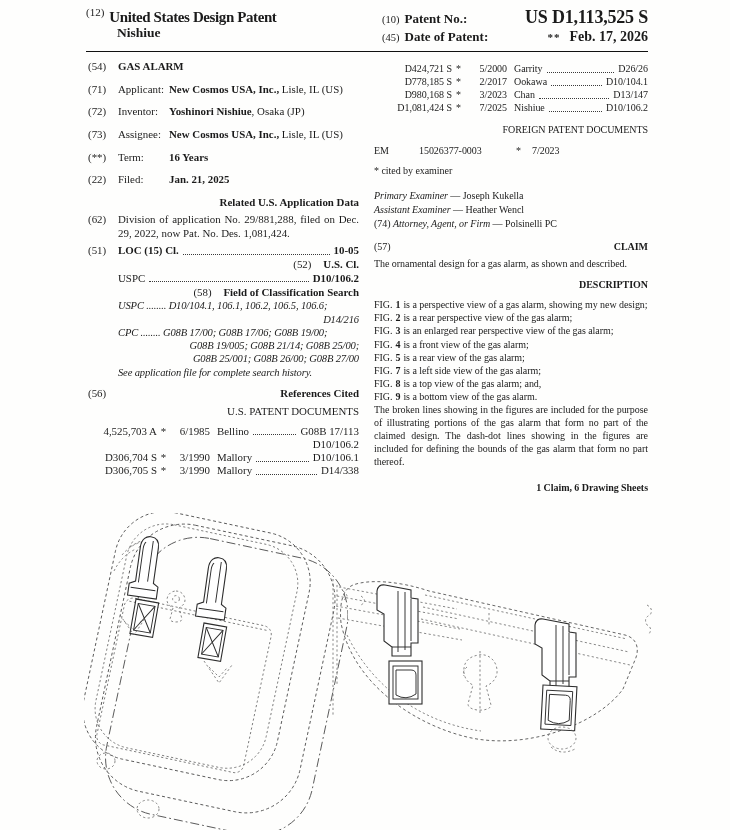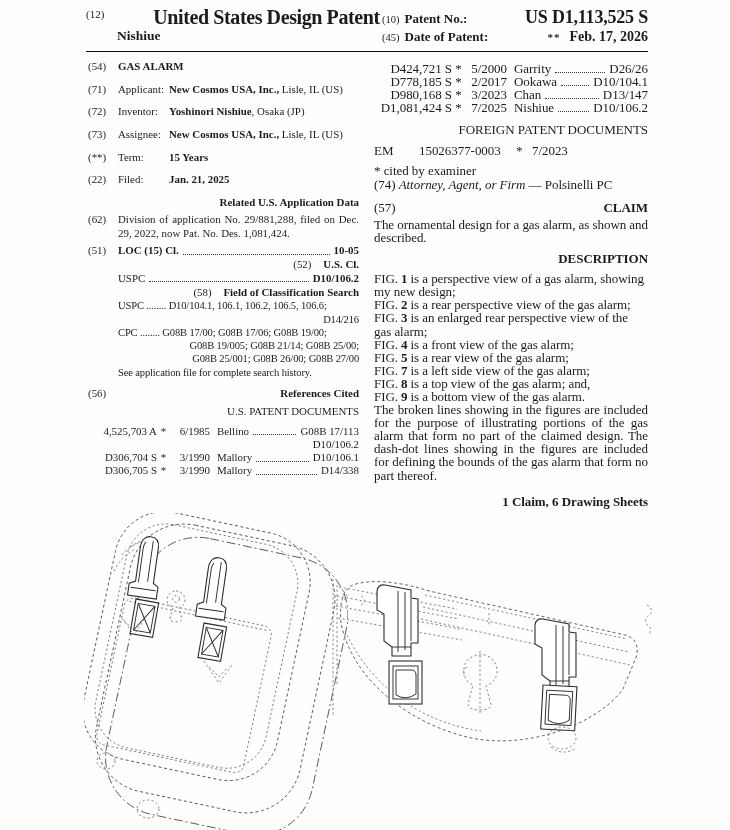--- a/index.html
+++ b/index.html
@@ -3,47 +3,47 @@
 <meta charset="utf-8">
 <style>
   html,body{margin:0;padding:0;background:#ffffff;}
   .page{position:relative;width:730px;height:830px;background:#fefefd;overflow:hidden;
         font-family:"Liberation Serif","DejaVu Serif",serif;color:#1b1b1b;}
 
   
   .hdr{position:absolute;left:86px;top:6px;width:562px;height:45px;border-bottom:1.7px solid #111;}
   .hdr-left{position:absolute;left:0;top:0;}
   .kind-code{font-size:11px;vertical-align:6px;margin-right:5px;}
-  .doc-title{font-size:20px;font-weight:bold;letter-spacing:-0.4px;margin-left:44px;}
+  .doc-title{font-size:15px;font-weight:bold;letter-spacing:-0.4px;}
   .hdr-author{margin-left:31px;margin-top:-1px;font-weight:bold;font-size:13.5px;}
   .hdr-right{position:absolute;right:0;top:1px;width:266px;}
   .hrow{display:flex;align-items:baseline;margin-bottom:1px;}
   .hcode{font-size:10.5px;margin-right:5px;}
   .hlab{font-weight:bold;font-size:13px;}
   .hpn{margin-left:auto;font-weight:bold;font-size:18px;letter-spacing:-0.2px;}
   .hstars{margin-left:auto;font-weight:bold;font-size:11px;letter-spacing:1px;}
   .hdate{font-weight:bold;font-size:14px;margin-left:9px;}
 
   
   .cols{position:absolute;left:88px;top:60px;width:560px;display:flex;gap:15px;}
   .colL{width:271px;font-size:10.9px;line-height:13.3px;}
-  .colR{width:274px;font-size:13px;line-height:13.1px;letter-spacing:-0.05px;}
+  .colR{width:274px;font-size:10px;line-height:13.1px;letter-spacing:-0.05px;}
   .b{font-weight:bold;}
   .i{font-style:italic;}
   .center{text-align:right;}
   .jst{text-align:justify;}
   .num{flex:0 0 30px;}
   .row{display:flex;justify-content:flex-end;}
   .biblio-row{display:flex;margin-bottom:9.4px;}
   .lbl{flex:0 0 51px;}
   .dots{flex:1 1 auto;border-bottom:1.2px dotted #3a3a3a;margin:0 4px 2.5px;align-self:flex-end;min-width:10px;}
   .sec-head{margin:3px 0 4px;}
   .hang{flex:1;}
   .indent{margin-left:30px;}
-  .tight{font-size:10.55px;letter-spacing:-0.15px;white-space:nowrap;}
+  .tight{font-size:10.55px;letter-spacing:-0.15px;white-space:nowrap;font-style:italic;}
   .fline[data-align="right"]{text-align:right;}
   .fline[data-align="left"]{text-align:left;}
   .headrow{position:relative;margin:4px 0 4px;}
   .headrow .hn{position:absolute;left:0;top:0;}
 
   
   .rr{display:flex;margin-left:6px;white-space:nowrap;}
   .rr .cite{flex:0 0 63px;text-align:right;}
   .rr .star{flex:0 0 13px;text-align:center;}
   .rr .rdate{flex:0 0 40px;text-align:right;margin-right:7px;}
@@ -122,21 +122,21 @@
 
           <div class="biblio-row">
             <span class="num">(73)</span>
             <span class="lbl">Assignee:</span>
             <span class="hang"><span class="b">New Cosmos USA, Inc.,</span><span> Lisle, IL (US)</span></span>
           </div>
 
           <div class="biblio-row">
             <span class="num">(**)</span>
             <span class="lbl">Term:</span>
-            <span class="hang"><span class="b">15 Years</span><span></span></span>
+            <span class="hang"><span class="b">16 Years</span><span></span></span>
           </div>
 
 
           <div class="biblio-row">
             <span class="num">(22)</span>
             <span class="lbl">Filed:</span>
             <span class="hang"><span class="b">Jan. 21, 2025</span><span></span></span>
           </div>
         </div>
 
@@ -272,20 +272,26 @@
       <div class="center" style="margin:9px 0 8px;">FOREIGN PATENT DOCUMENTS</div>
       <div class="frow">
         <span class="fc">EM</span>
         <span class="fn">15026377-0003</span>
         <span class="fs">*</span>
         <span>7/2023</span>
       </div>
 
       <div>* cited by examiner</div>
 
+      <div style="margin-top:12px;">
+
+          <div class="exam"><span class="i">Primary Examiner</span><span> — </span><span>Joseph Kukella</span></div>
+
+          <div class="exam"><span class="i">Assistant Examiner</span><span> — </span><span>Heather Wencl</span></div>
+        </div>
 
       <div class="exam">
         <span>(74)</span>
         <span class="i">Attorney, Agent, or Firm</span><span> — </span><span>Polsinelli PC</span>
       </div>
 
       <div class="headrow" style="margin-top:10px;">
         <span class="hn">(57)</span>
         <div class="center b">CLAIM</div>
       </div>

